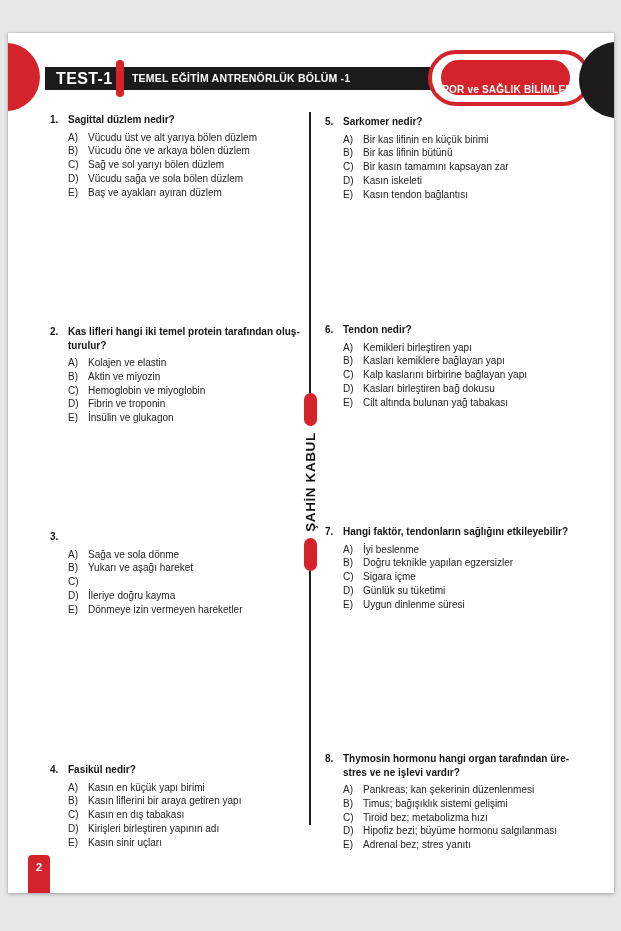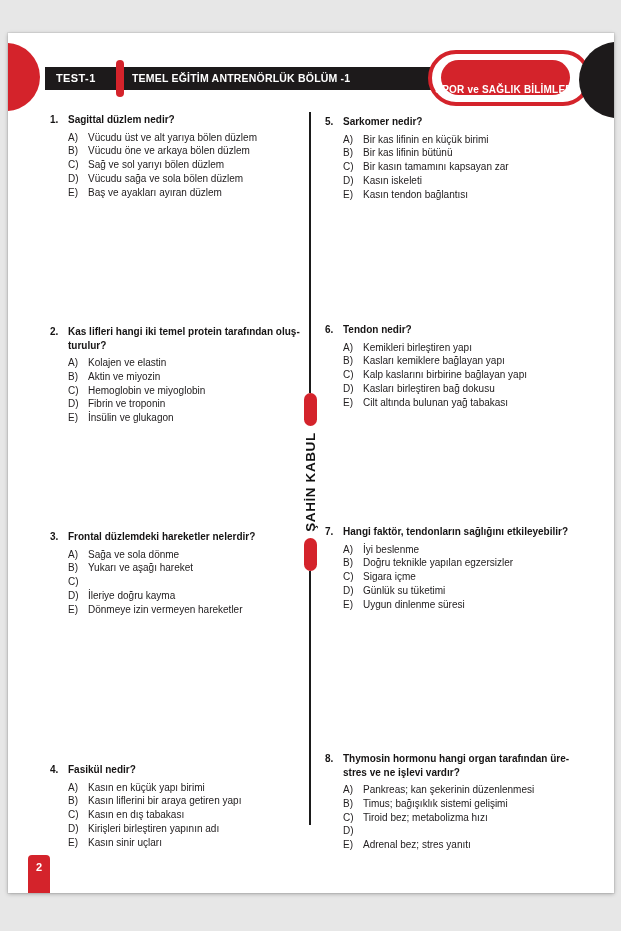--- a/index.html
+++ b/index.html
@@ -29,21 +29,21 @@
     position:absolute;left:571px;top:9px;width:76px;height:76px;
     border-radius:50%;background:var(--ink);
   }
   
   .header-bar{
     position:absolute;left:37px;top:34px;width:401px;height:23px;
     background:var(--ink);
   }
   .test-label{
     position:absolute;left:48px;top:34px;height:23px;line-height:23px;
-    color:#fff;font-weight:bold;font-size:11px;letter-spacing:.4px;
+    color:#fff;font-weight:bold;font-size:16px;letter-spacing:.4px;
   }
   .header-capsule{
     position:absolute;left:108px;top:27px;width:8px;height:37px;
     background:var(--red);border-radius:5px;
   }
   .header-title{
     position:absolute;left:124px;top:34px;height:23px;line-height:23px;
     color:#fff;font-weight:bold;font-size:10.5px;letter-spacing:.2px;
   }
   .badge-ring{
@@ -173,21 +173,20 @@
           </div>
           <div class="option">
             <span class="opt-letter">E)</span>
             <div>İnsülin ve glukagon</div>
           </div>
         </div>
       </div>
       <div class="question" style="top: 497px;">
         <div class="q-stem">
           <span class="q-num">3.</span>
-          <div class="q-text">Frontal düzlemdeki hareketler nelerdir?</div>
         </div>
         <div class="options">
           <div class="option">
             <span class="opt-letter">A)</span>
             <div>Sağa ve sola dönme</div>
           </div>
           <div class="option">
             <span class="opt-letter">B)</span>
             <div>Yukarı ve aşağı hareket</div>
           </div>
@@ -332,20 +331,21 @@
           <div class="option">
             <span class="opt-letter">B)</span>
             <div>Timus; bağışıklık sistemi gelişimi</div>
           </div>
           <div class="option">
             <span class="opt-letter">C)</span>
             <div>Tiroid bez; metabolizma hızı</div>
           </div>
           <div class="option">
             <span class="opt-letter">D)</span>
+            <div>Hipofiz bezi; büyüme hormonu salgılanması</div>
           </div>
           <div class="option">
             <span class="opt-letter">E)</span>
             <div>Adrenal bez; stres yanıtı</div>
           </div>
         </div>
       </div>
     </div>
 
   <div class="page-num-box">

